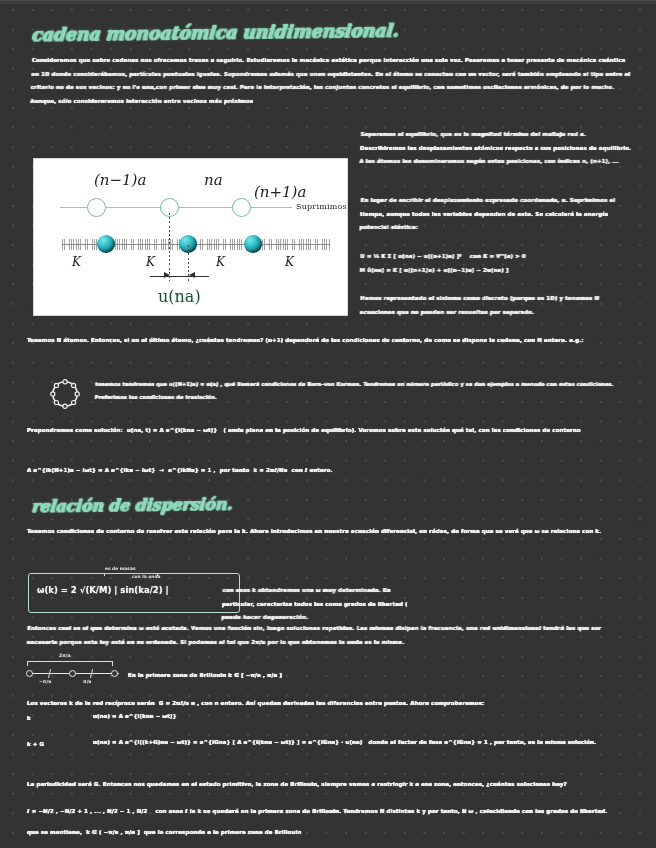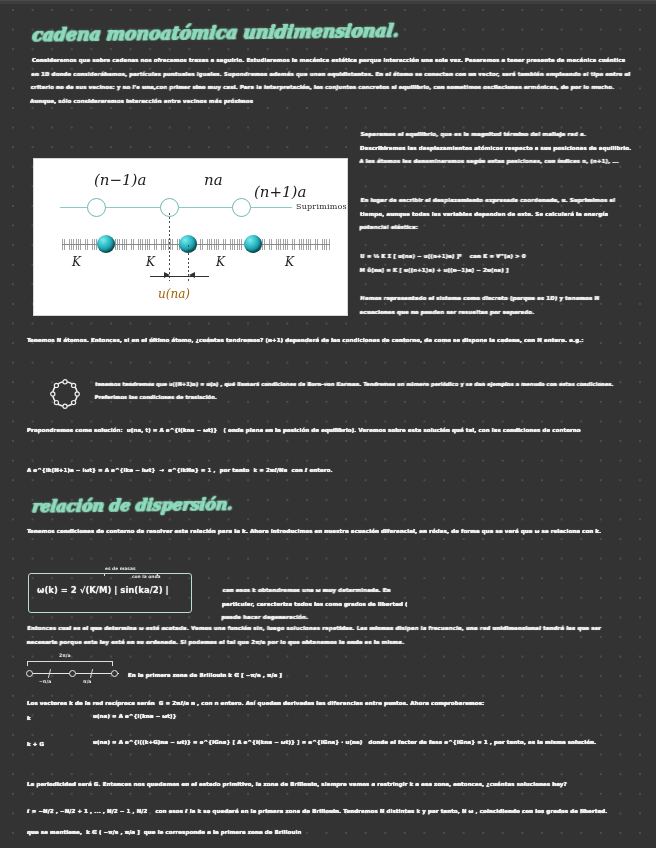--- a/index.html
+++ b/index.html
@@ -235,38 +235,37 @@
     border-top: 3.2px solid transparent;
     border-bottom: 3.2px solid transparent;
   }
   #ah-right { left: 130px; border-left: 6px solid #303030; }
   #ah-left  { left: 155px; border-right: 6px solid #303030; }
 
   #fl-una {
     position: absolute;
     left: 124px; top: 128px;
     font-family: "DejaVu Serif", serif;
-    font-style: italic;
-    font-size: 12px;
-    color: #a16207;
+    font-size: 16px;
+    color: #14532d;
   }
 
   
   #ring {
     position: absolute;
     left: 48px; top: 377px;
     width: 34px; height: 34px;
   }
   #ring svg { display: block; }
 
   
   #formula-box {
     position: absolute;
     left: 28px; top: 573px;
-    width: 164px; height: 40px;
+    width: 212px; height: 40px;
     border: 1.6px solid #b8dcd6;
     border-radius: 3px;
   }
   #formula-text {
     position: absolute;
     left: 8px; top: 11px;
     color: #f4f4f4;
     font-size: 8.5px;
     font-weight: 700;
     font-family: "DejaVu Sans", sans-serif;

